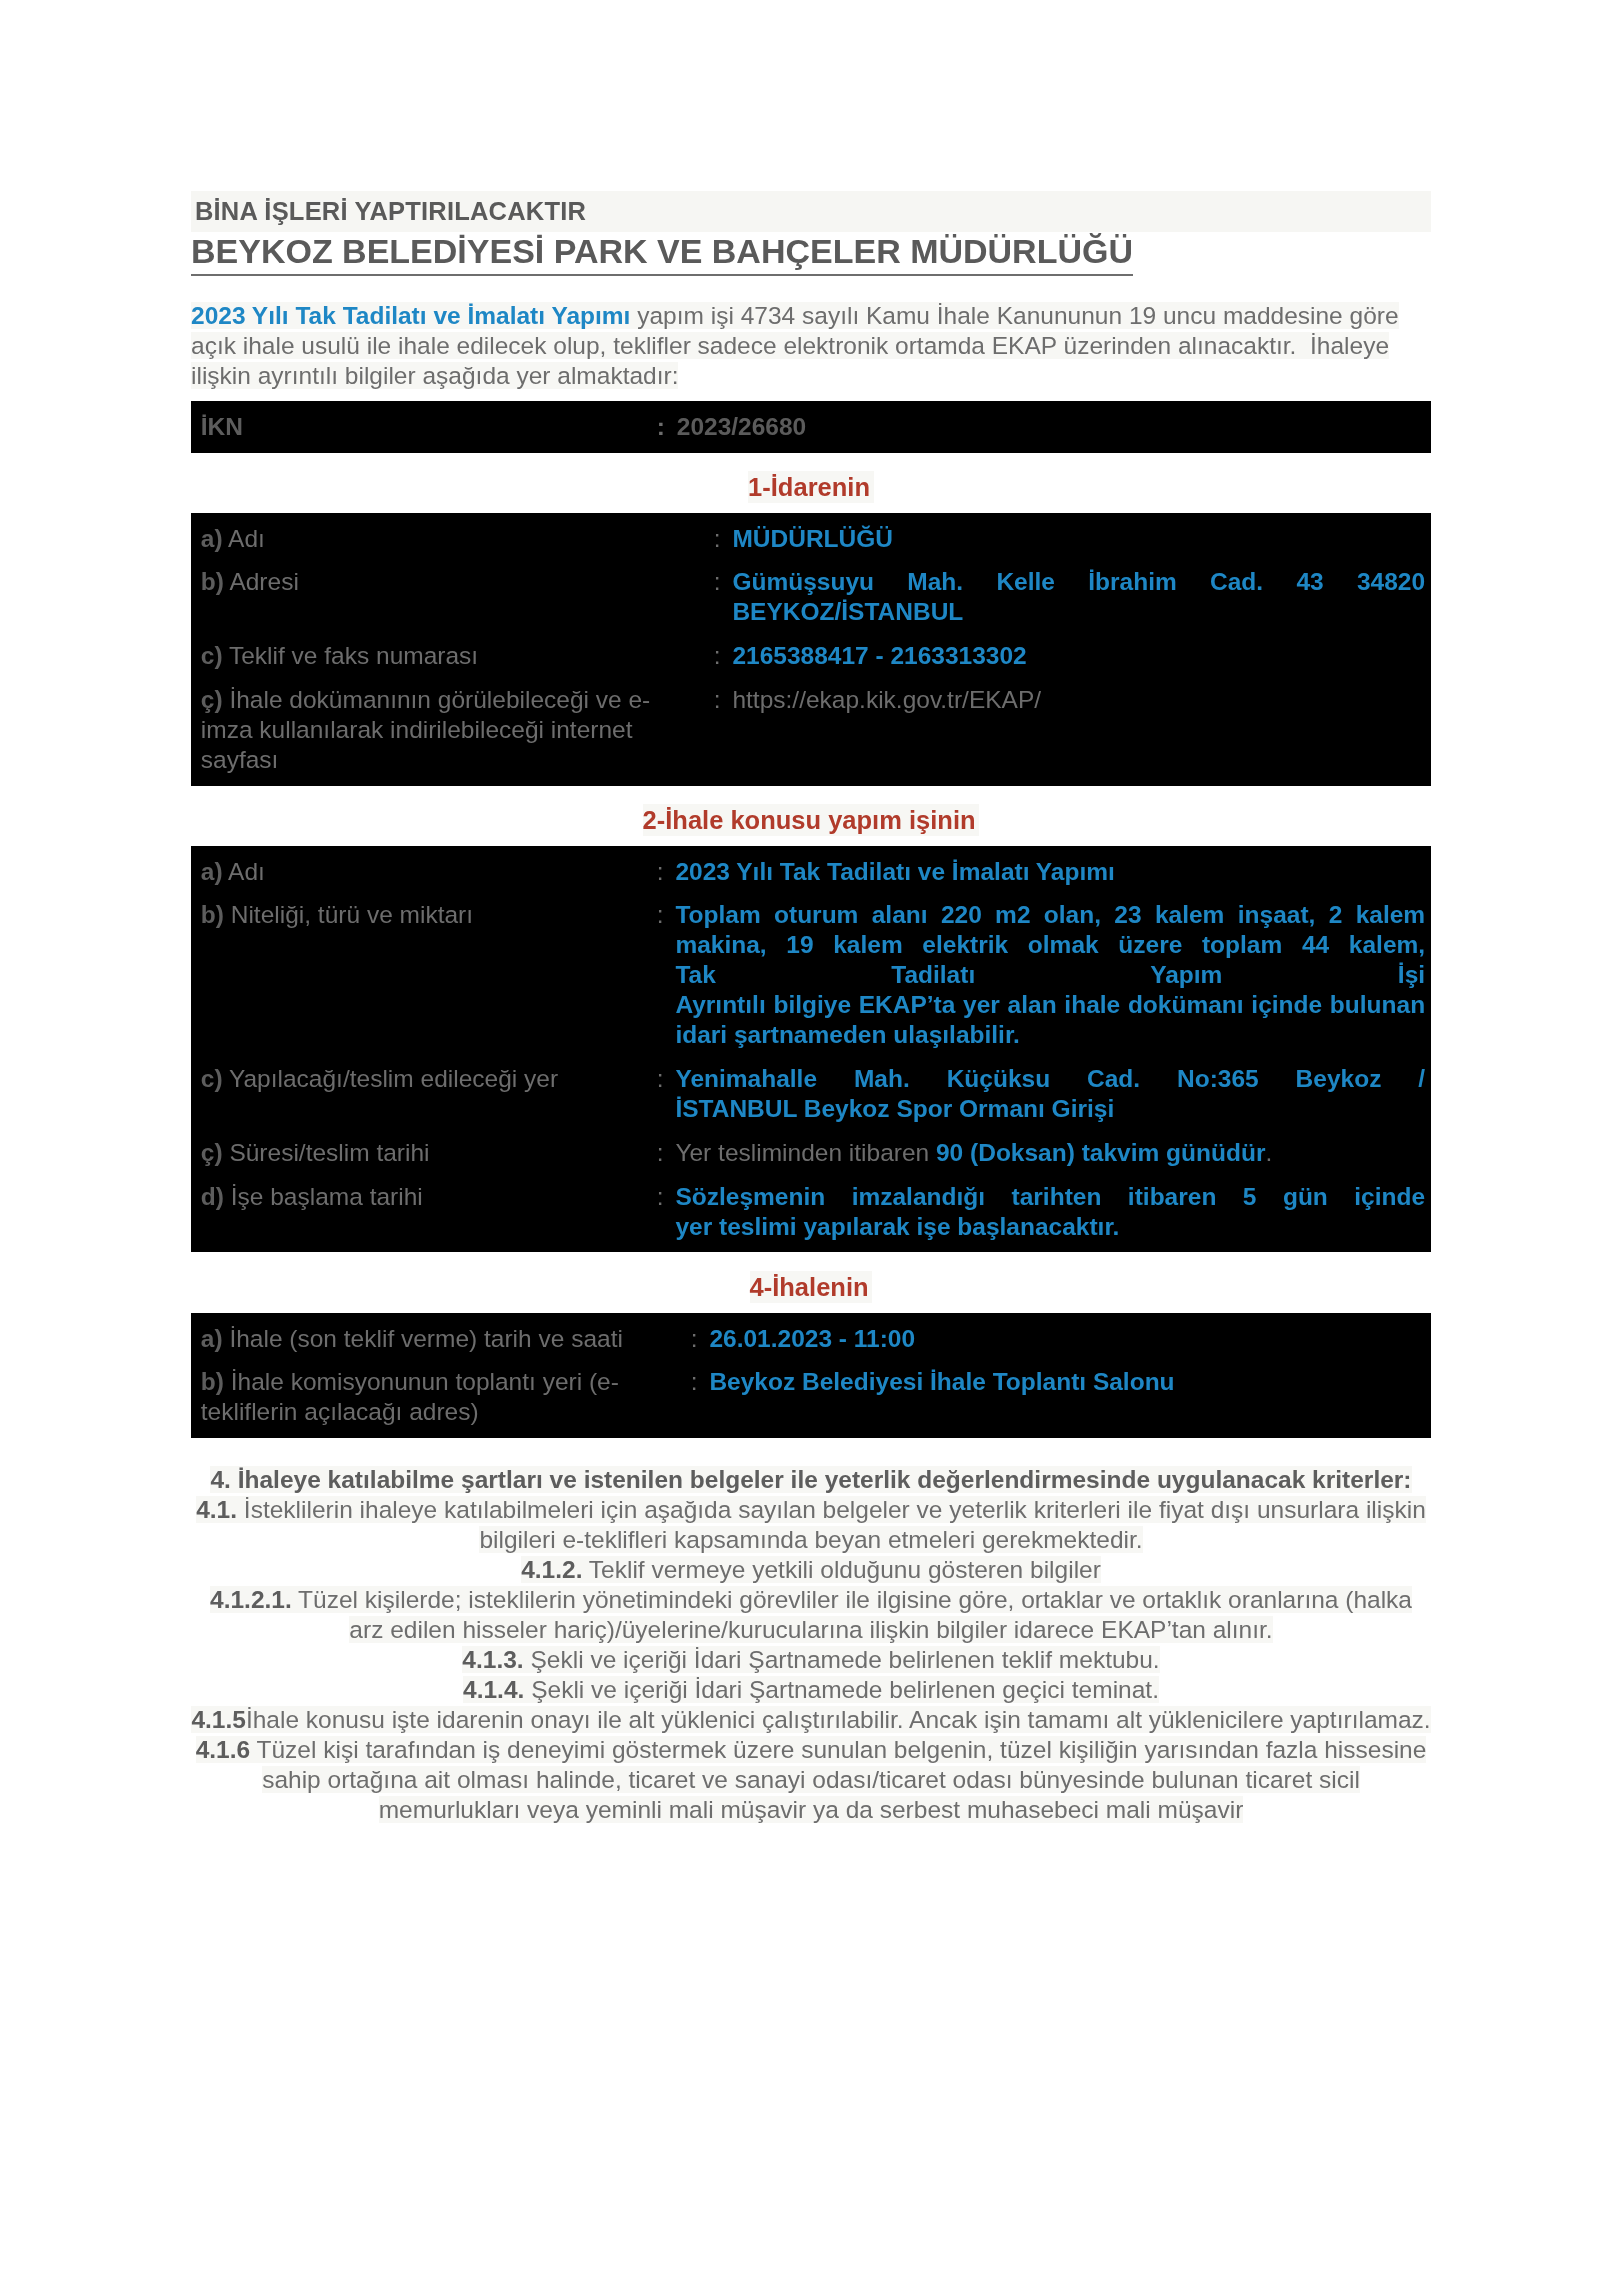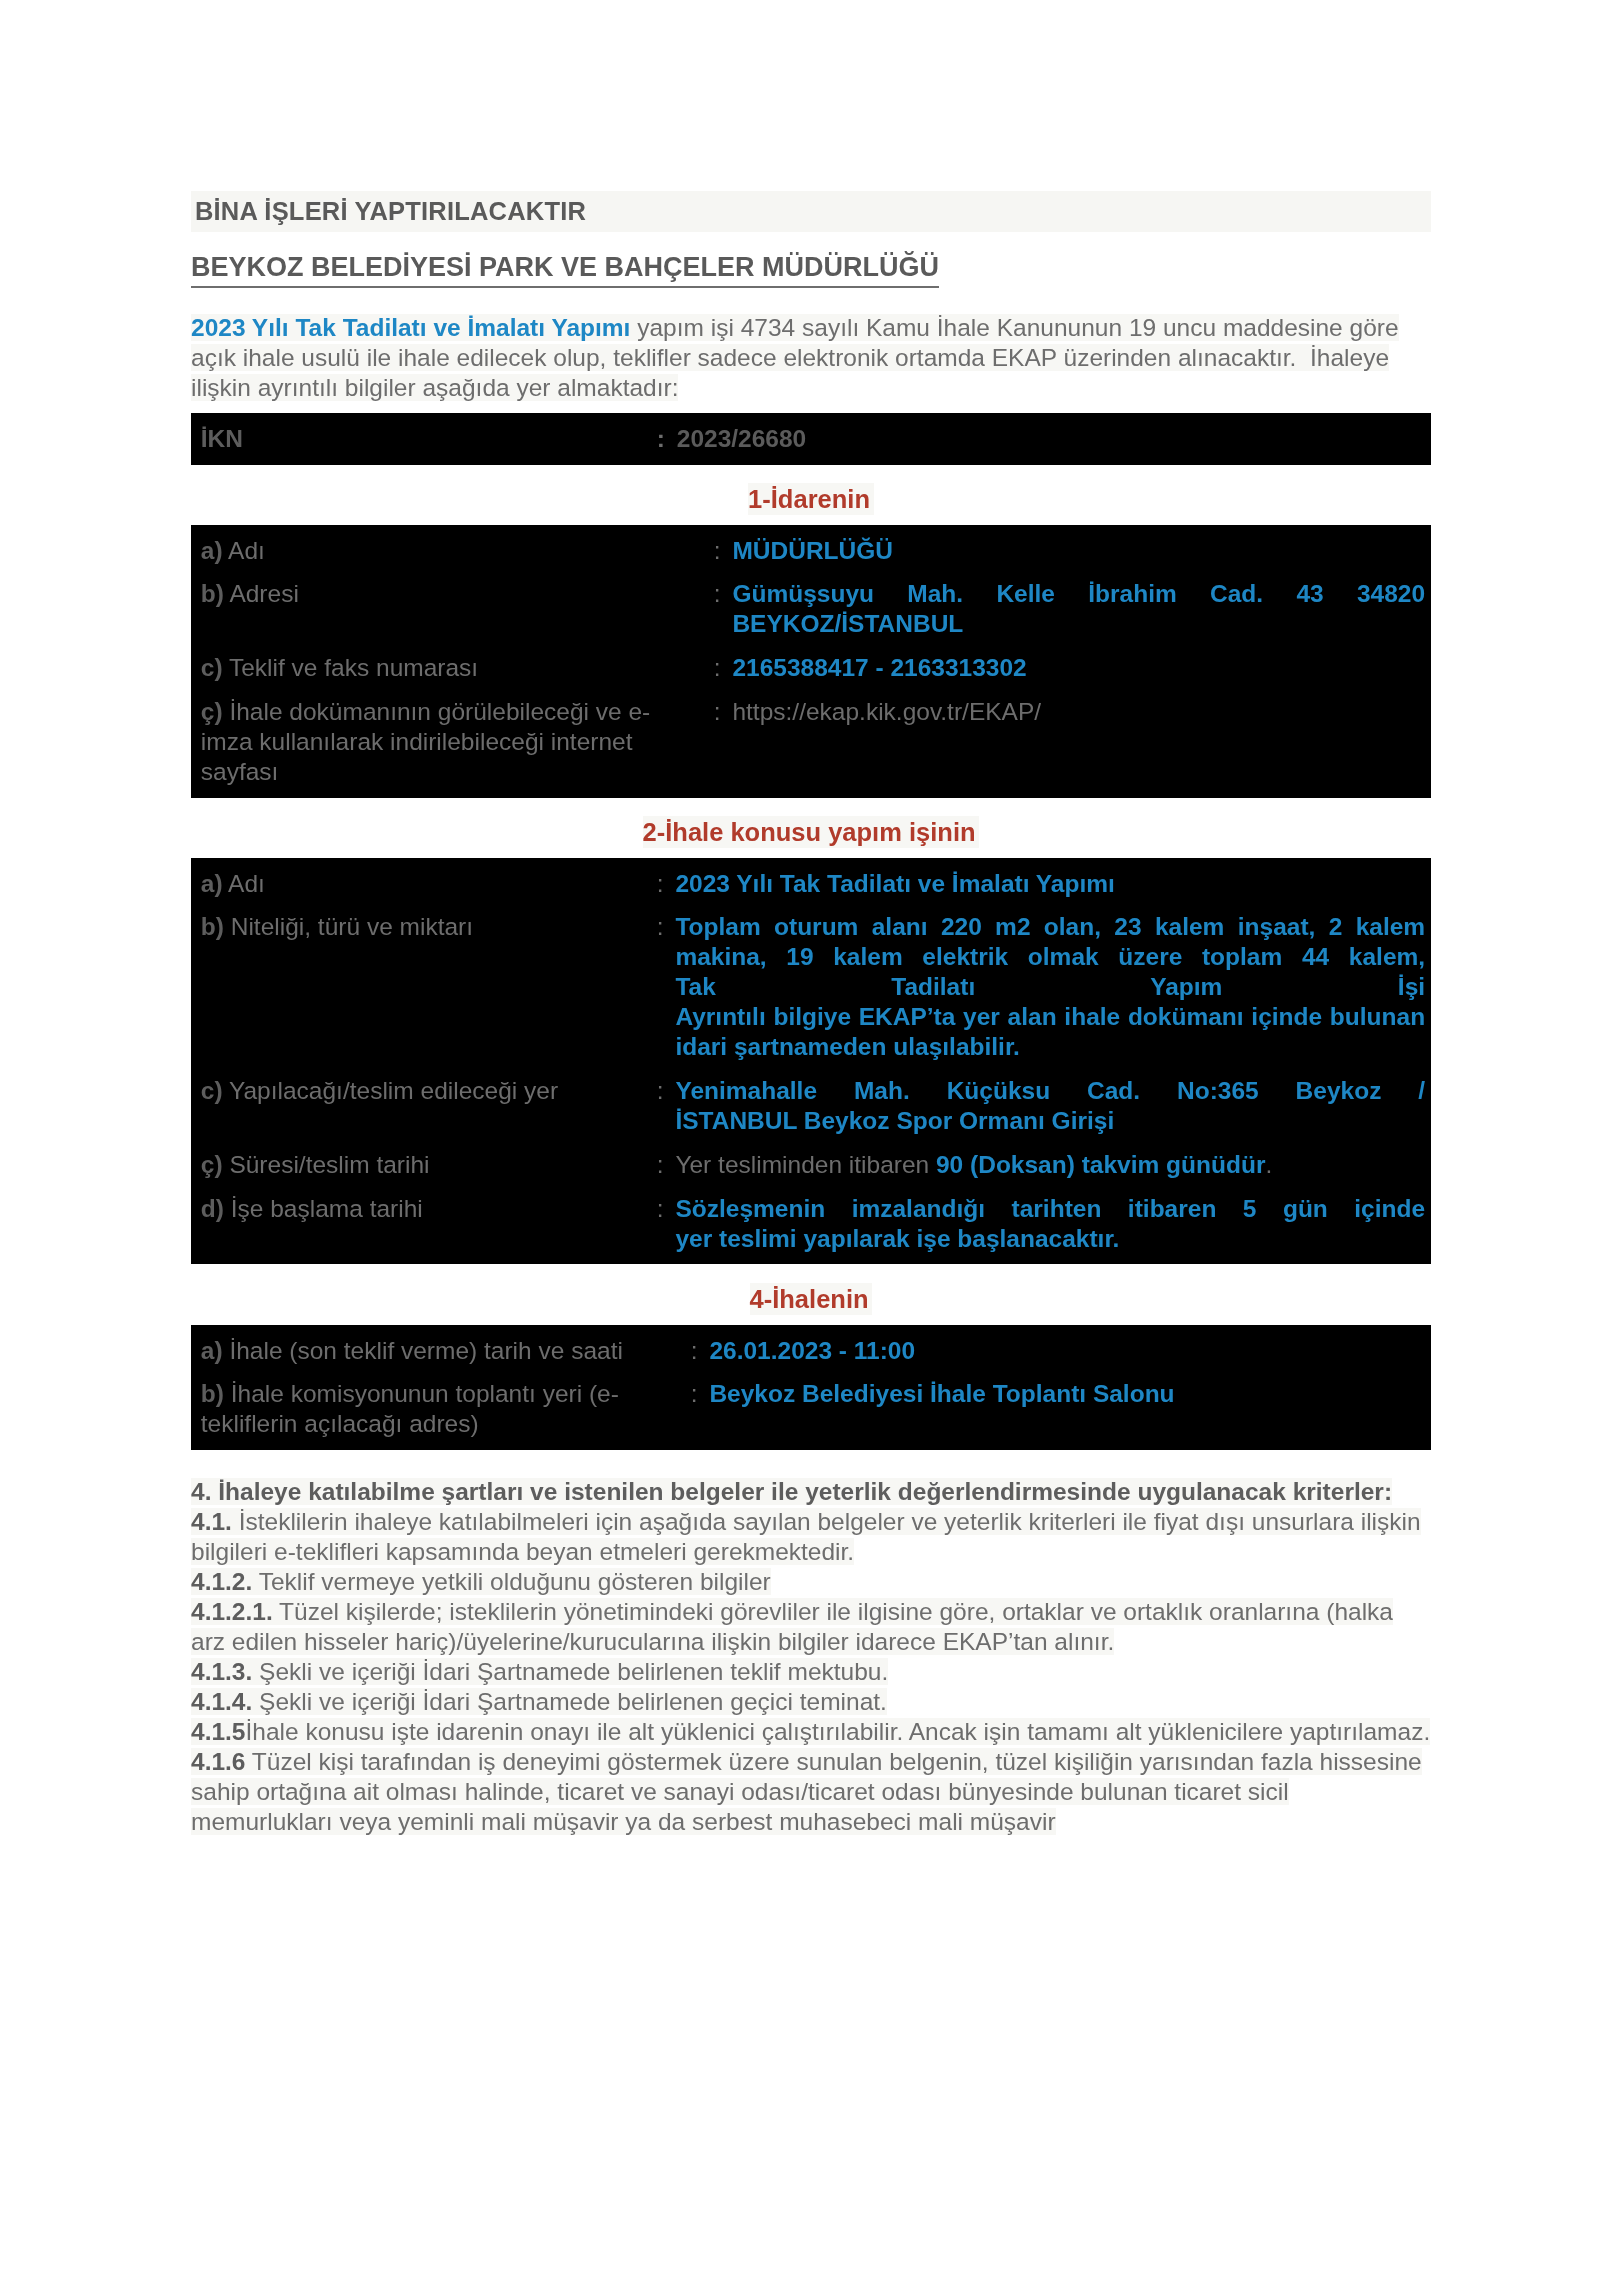--- a/index.html
+++ b/index.html
@@ -8,21 +8,21 @@
     font-family:"Liberation Sans","DejaVu Sans",sans-serif;
     color:#6d6d6d;
   }
   .content{margin:191px 190px 0 191px;font-size:24.5px;}
 
   
   .titlebar{
     background:#f6f6f3;color:#5a5a5a;font-weight:bold;font-size:25.5px;
     padding:5.9px 3.9px;letter-spacing:0.2px;
   }
-  .subtitle{font-weight:bold;font-size:27px;color:#5a5a5a;margin-top:20px;}
+  .subtitle{font-weight:bold;font-size:34px;color:#5a5a5a;margin-top:0;}
   .subtitle .u{border-bottom:2.9px solid #6e6e6e;padding-bottom:2.9px;display:inline-block;}
 
   
   .intro{margin:25.5px 0 0 0;line-height:30px;}
   .hl{background:#f7f7f4;}
   .blue{color:#1e87c5;font-weight:bold;}
   .darkb{color:#5b5b5b;font-weight:bold;}
 
   
   .block{background:#000000;padding:10.8px 5.9px 10.8px 9.8px;margin-top:9.8px;}
@@ -40,21 +40,21 @@
   .vblue{color:#1e87c5;font-weight:bold;}
   .just{text-align:justify;}
   .fj{text-align:justify;text-align-last:justify;}
 
   
   .sec-h{margin-top:19.6px;font-size:25.5px;font-weight:bold;color:#b13b2b;line-height:31px;text-align:center;}
   .sec-h .hl{padding:2px 3.9px 2px 0;}
 
   
   .s4{margin-top:27.4px;line-height:30px;}
-  .s4 p{margin:0;}
+  .s4 p{margin:0;text-align:center;}
   .s4 b{color:#5d5d5d;margin-top:48px;}
   .s4 .allbold{font-weight:bold;color:#5d5d5d;}
 </style>
 </head>
 <body>
 
 <div class="content">
 
   <div class="titlebar">BİNA İŞLERİ YAPTIRILACAKTIR</div>
 

